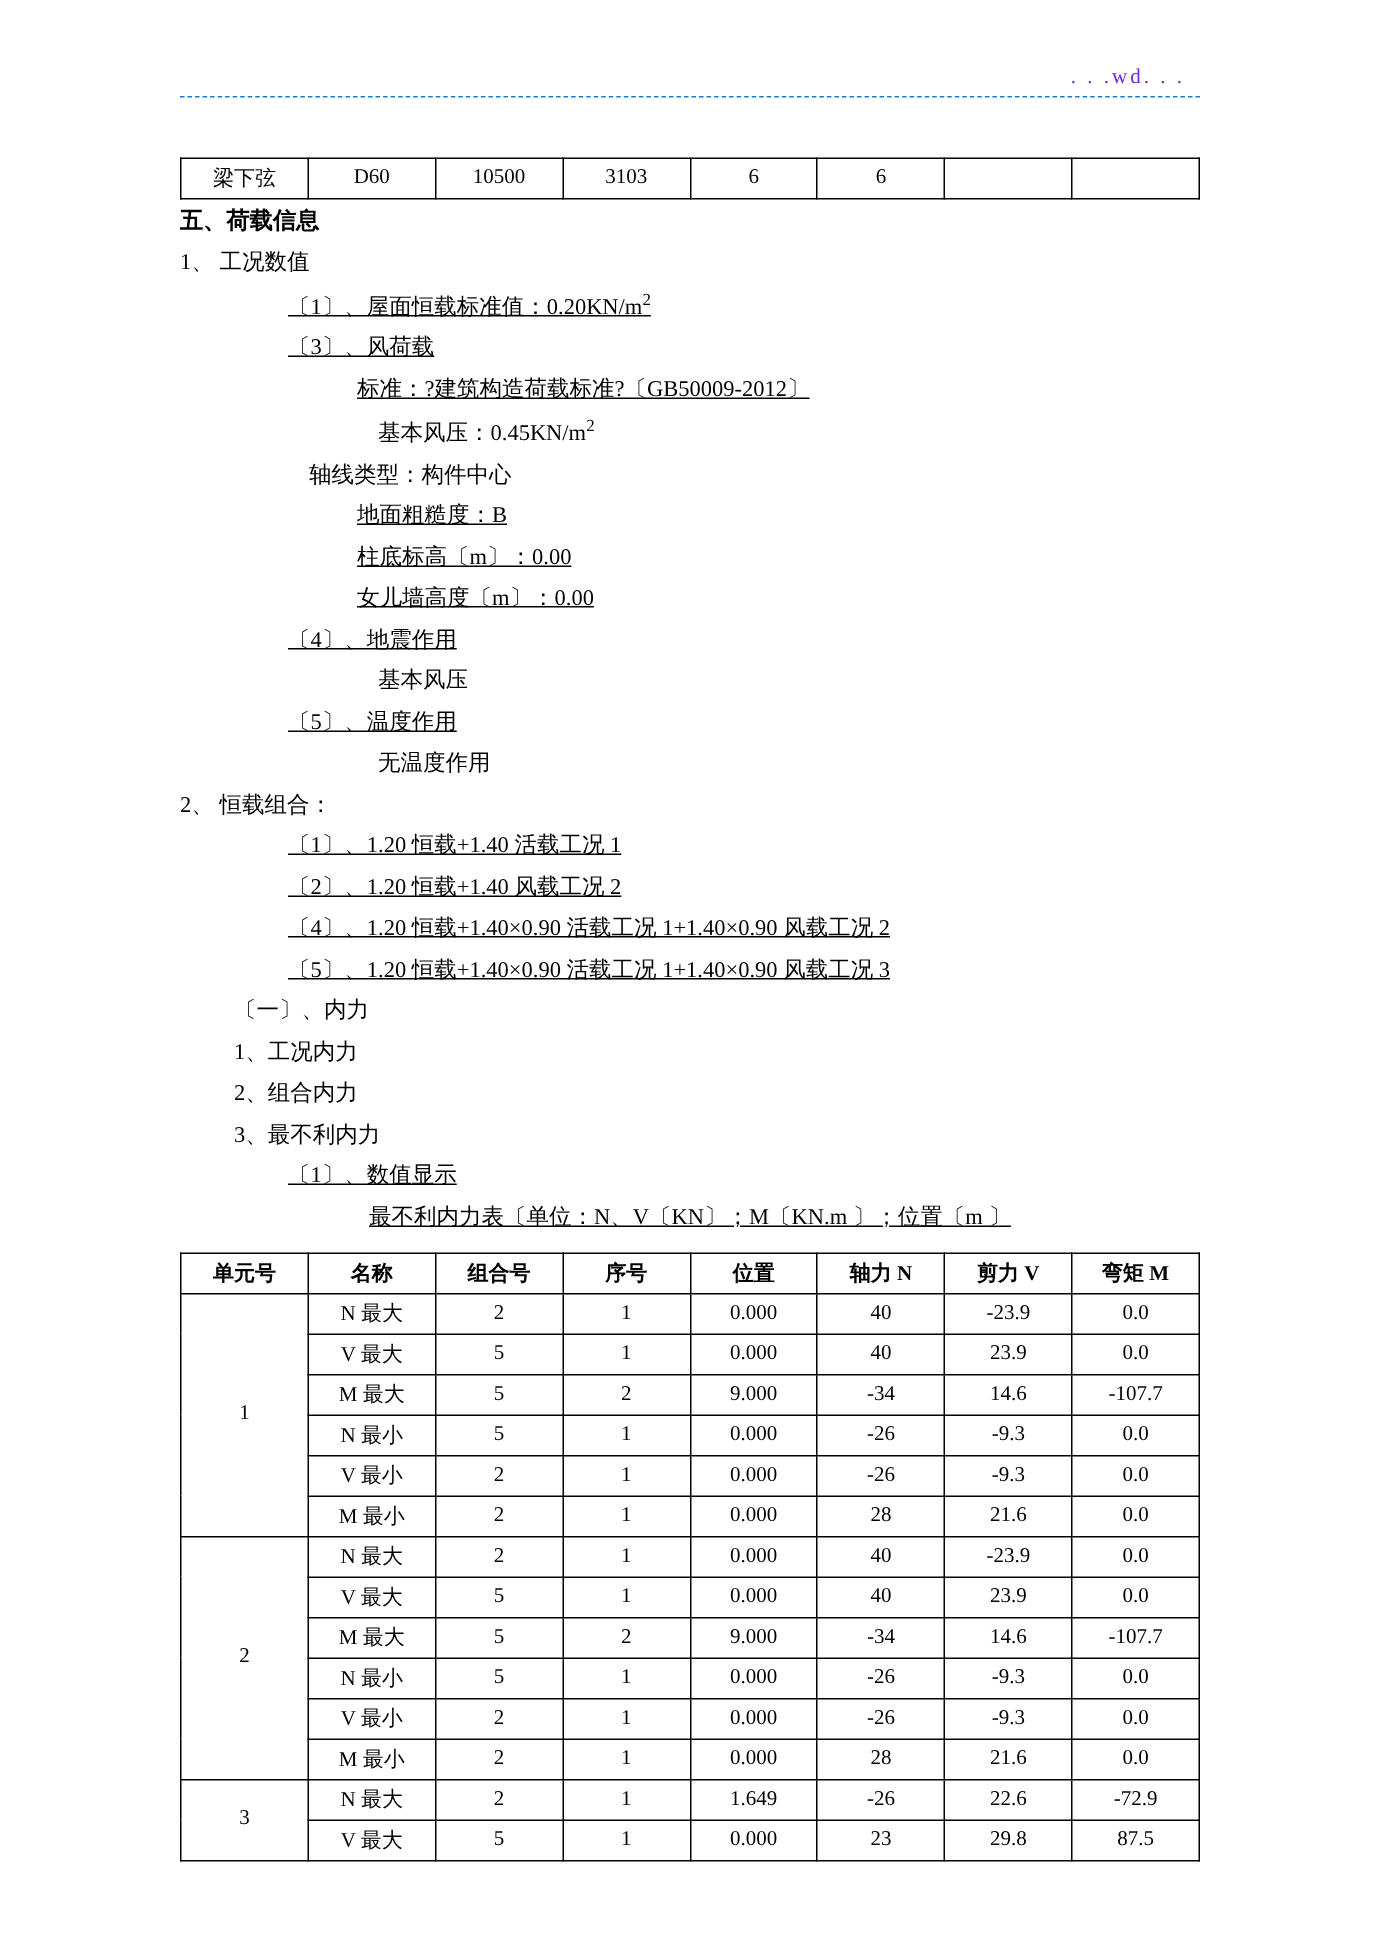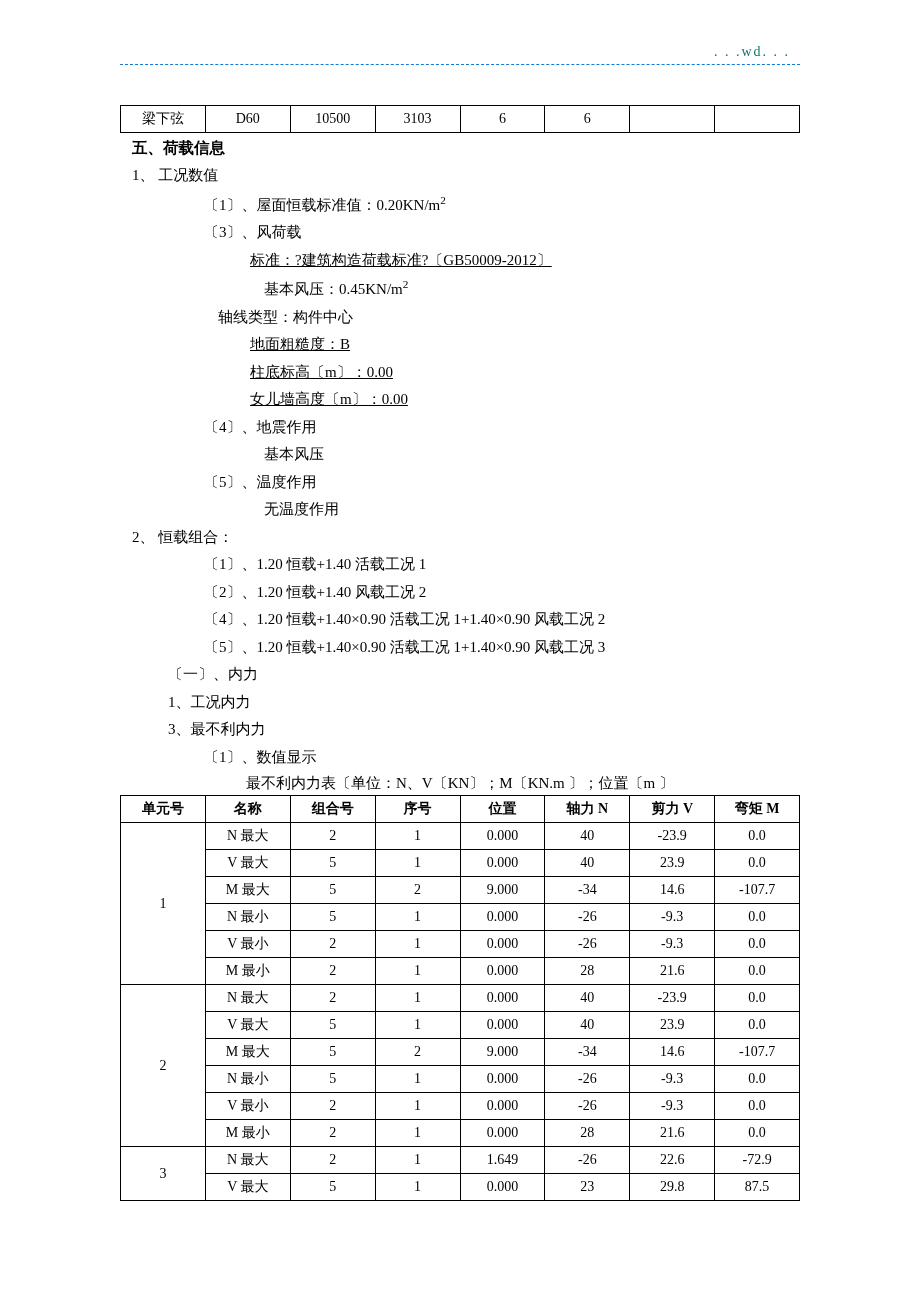--- a/index.html
+++ b/index.html
@@ -11,21 +11,21 @@
     background: #fff;
     width: 920px;
   }
   .page {
     padding: 40px 120px 60px 120px;
   }
   .header-trail {
     border-bottom: 1px dashed #1479d7;
     padding: 4px 10px 4px 0;
     text-align: right;
-    color: #0f766e;
+    color: #6d28d9;
     font-size: 14px;
     letter-spacing: 2px;
     margin-bottom: 40px;
   }
   table.small {
     border-collapse: collapse;
     width: 100%;
     table-layout: fixed;
     font-size: 14px;
   }
@@ -34,31 +34,32 @@
     text-align: center;
     padding: 3px 0;
     height: 20px;
   }
   .section-head {
     font-weight: bold;
     margin-top: 6px;
     font-size: 15.5px;
   }
   .line {
-    margin: 2px 0 2px 12px;
+    margin: 2px 0 2px 0;
     line-height: 1.7;
   }
   .ind1 { padding-left: 36px; }
-  .ind2 { padding-left: 72px; }
+  .ind2 { padding-left: 72px; text-decoration: underline; }
   .ind2b { padding-left: 86px; }
   .ind3 { padding-left: 118px; text-decoration: underline; }
   sup { font-size: 0.75em; }
   .table-caption {
     text-align: center;
-    margin: 4px 0 2px 0;
+    margin: 4px 0 14px 0;
+    text-decoration: underline;
   }
   table.force {
     border-collapse: collapse;
     width: 100%;
     table-layout: fixed;
     font-size: 14px;
   }
   table.force th, table.force td {
     border: 1px solid #000;
     text-align: center;
@@ -107,20 +108,21 @@
   <div class="line" style="padding-left:132px">无温度作用</div>
 
   <div class="line">2、 恒载组合：</div>
   <div class="line ind2">〔1〕、1.20 恒载+1.40 活载工况 1</div>
   <div class="line ind2">〔2〕、1.20 恒载+1.40 风载工况 2</div>
   <div class="line ind2">〔4〕、1.20 恒载+1.40×0.90 活载工况 1+1.40×0.90 风载工况 2</div>
   <div class="line ind2">〔5〕、1.20 恒载+1.40×0.90 活载工况 1+1.40×0.90 风载工况 3</div>
 
   <div class="line ind1">〔一〕、内力</div>
   <div class="line ind1">1、工况内力</div>
+  <div class="line ind1">2、组合内力</div>
   <div class="line ind1">3、最不利内力</div>
   <div class="line ind2">〔1〕、数值显示</div>
   <div class="table-caption">最不利内力表〔单位：N、V〔KN〕；M〔KN.m 〕；位置〔m 〕</div>
 
   <table class="force">
     <thead>
       <tr id="force-header-row">
           <th>单元号</th>
           <th>名称</th>
           <th>组合号</th>

